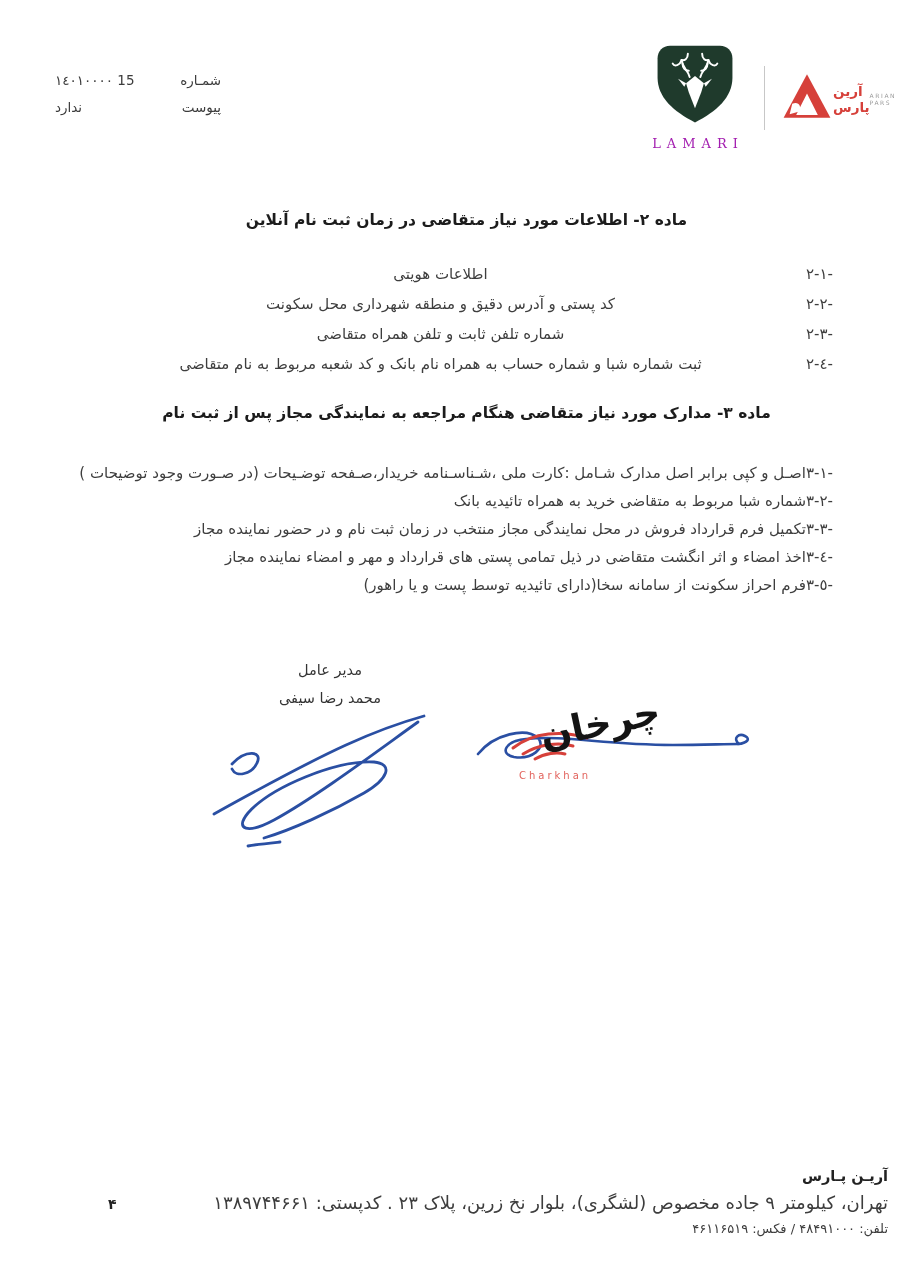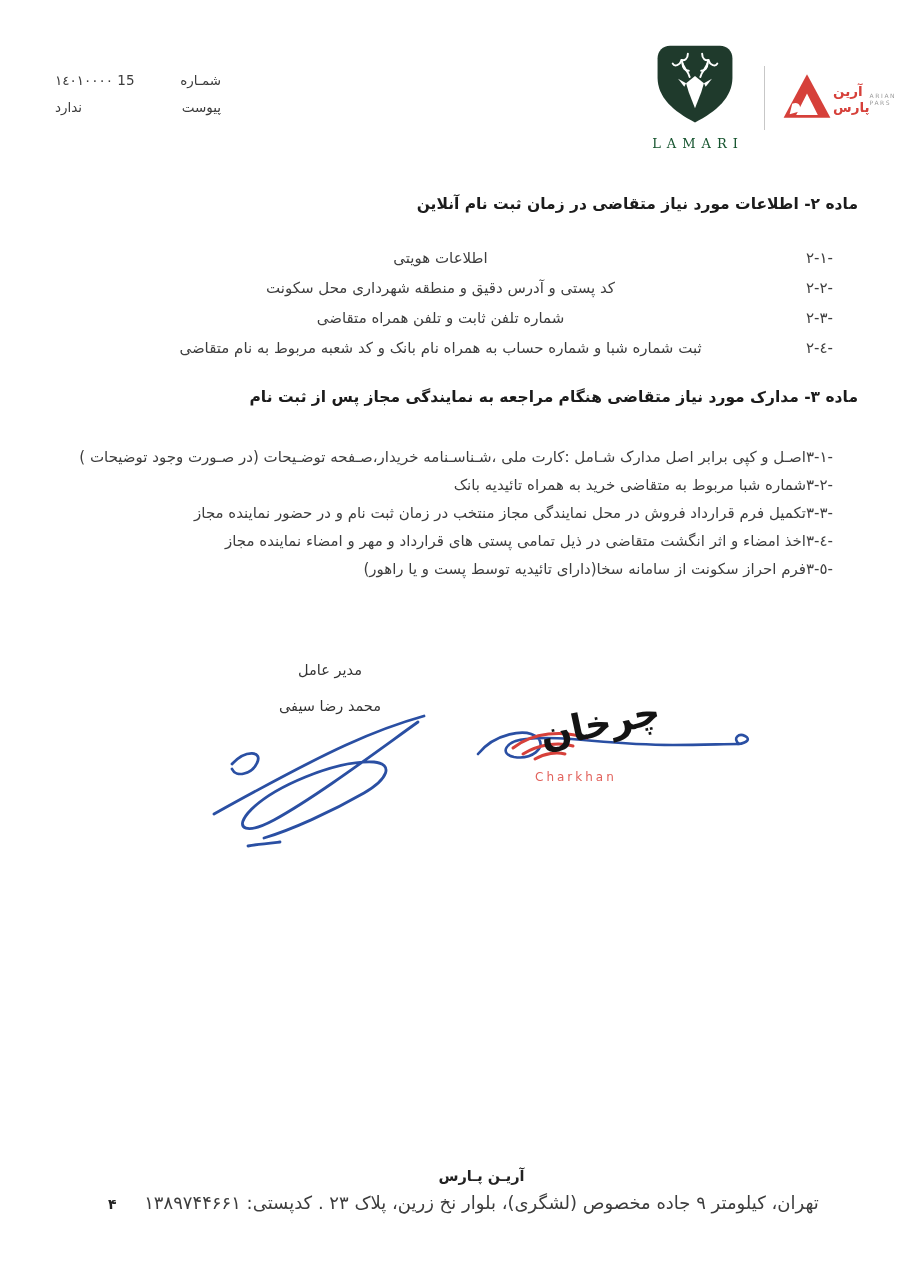--- a/index.html
+++ b/index.html
@@ -11,58 +11,58 @@
   }
 
   
   .header-meta { position:absolute; top:72px; left:55px; direction:rtl; font-size:13.5px; color:#3c3c3c; }
   .meta-row { display:flex; align-items:baseline; margin-bottom:11px; }
   .meta-label { width:62px; flex:none; }
   .meta-value { margin-right:8px; min-width:96px; text-align:left; }
 
   .logos { position:absolute; top:44px; right:28px; display:flex; direction:ltr; align-items:center; gap:16px; }
   .lamari { display:flex; flex-direction:column; align-items:center; width:106px; }
-  .lamari-text { margin-top:6px; font-family:"DejaVu Serif", serif; font-size:13px; letter-spacing:6px; color:#14532d; text-indent:6px; }
+  .lamari-text { margin-top:6px; font-family:"DejaVu Serif", serif; font-size:13px; letter-spacing:6px; color:#a21caf; text-indent:6px; }
   .logo-divider { width:1px; height:64px; background:#c7c7c7; }
   .arian { display:flex; flex-direction:row; align-items:center; width:96px; }
   .arian-fa { color:#d6403a; font-weight:bold; font-size:13.5px; margin-top:2px; }
   .arian-en { color:#9a9a9a; font-size:6px; letter-spacing:1.6px; margin-top:2px; }
 
   
   .content { position:absolute; top:195px; right:47px; left:75px; direction:rtl; }
-  .article-title { font-size:15.5px; font-weight:bold; color:#1c1c1c; margin:0; }
+  .article-title { font-size:15.5px; font-weight:bold; color:#1c1c1c; margin:16px;text-align:center; }
   .a2-list { margin-top:36px; }
   .a3-title { margin-top:30px; }
   .a3-list { margin-top:38px; }
   .li { display:flex; font-size:15px; }
   .a2-list .li { line-height:19px; margin-bottom:11px; }
   .a3-list .li { line-height:27px; margin-bottom:1px; }
   .num { flex:none; width:52px; direction:ltr; }
   .txt { flex:1; padding-right:0; text-align:justify; }
   .a2-list .txt { text-align:center; }
 
   
   .signatures { position:absolute; top:660px; left:0; right:0; height:220px; }
   .sig-col { position:absolute; width:240px; text-align:center; direction:rtl; font-size:14.5px; color:#333; }
   .sig-col-right { left:470px; top:2px; }
   .sig-col-left { left:210px; top:2px; }
-  .sig-role { margin-bottom:20px; }
+  .sig-role { margin-bottom:12px; }
   .sig-name { font-size:14.5px; }
   .sig-svg { position:absolute; }
   .sig-right-line { left:468px; top:52px; }
   .sig-left-scribble { left:198px; top:40px; }
 
   .watermark { position:absolute; left:505px; top:40px; width:160px; height:95px; }
   .watermark-swoosh { position:absolute; left:2px; top:22px; }
   .watermark-fa { position:absolute; left:34px; top:2px; font-size:37px; font-weight:bold; color:#141414;
                   transform:rotate(-12deg); letter-spacing:-1px; }
-  .watermark-en { position:absolute; left:30px; top:70px; font-size:12px; letter-spacing:3px; color:#e2625c; }
-
-  
-  .footer { position:absolute; top:1168px; right:17px; left:75px; direction:rtl; text-align:center; color:#3d3d3d; }
+  .watermark-en { position:absolute; left:14px; top:70px; font-size:10px; letter-spacing:3px; color:#e2625c; }
+
+  
+  .footer { position:absolute; top:1168px; right:17px; left:75px; direction:rtl; text-align:right; color:#3d3d3d; }
   .footer-brand { font-size:14.5px; font-weight:bold; color:#222; margin-bottom:8px; }
   .footer-address { font-size:18px; margin-bottom:8px; }
   .footer-phone { font-size:13px; direction:ltr; }
   .page-number { position:absolute; top:1196px; left:108px; font-size:14px; font-weight:bold; color:#222; }
 </style>
 </head>
 <body>
 
 <div class="page">
 
@@ -194,17 +194,18 @@
         <path d="M220,22 C178,52 118,97 76,120 C50,134 36,130 50,113 C73,87 138,60 176,62 C196,64 190,79 166,93 C133,112 93,130 66,138"></path>
         <path d="M34,64 C48,49 65,51 59,63 C54,74 38,78 34,69"></path>
         <path d="M50,146 C61,144 72,143 82,142"></path>
       </g>
     </svg>
   </div>
 
   <div class="footer">
     <div class="footer-brand">آریـن پـارس</div>
     <div class="footer-address">تهران، کیلومتر ۹ جاده مخصوص (لشگری)، بلوار نخ زرین، پلاک ۲۳ . کدپستی: ۱۳۸۹۷۴۴۶۶۱</div>
+    <div class="footer-phone">تلفن: ۴۸۴۹۱۰۰۰  /  فکس: ۴۶۱۱۶۵۱۹</div>
   </div>
 
   <div class="page-number">۴</div>
 
 </div>
 
 </body></html>

